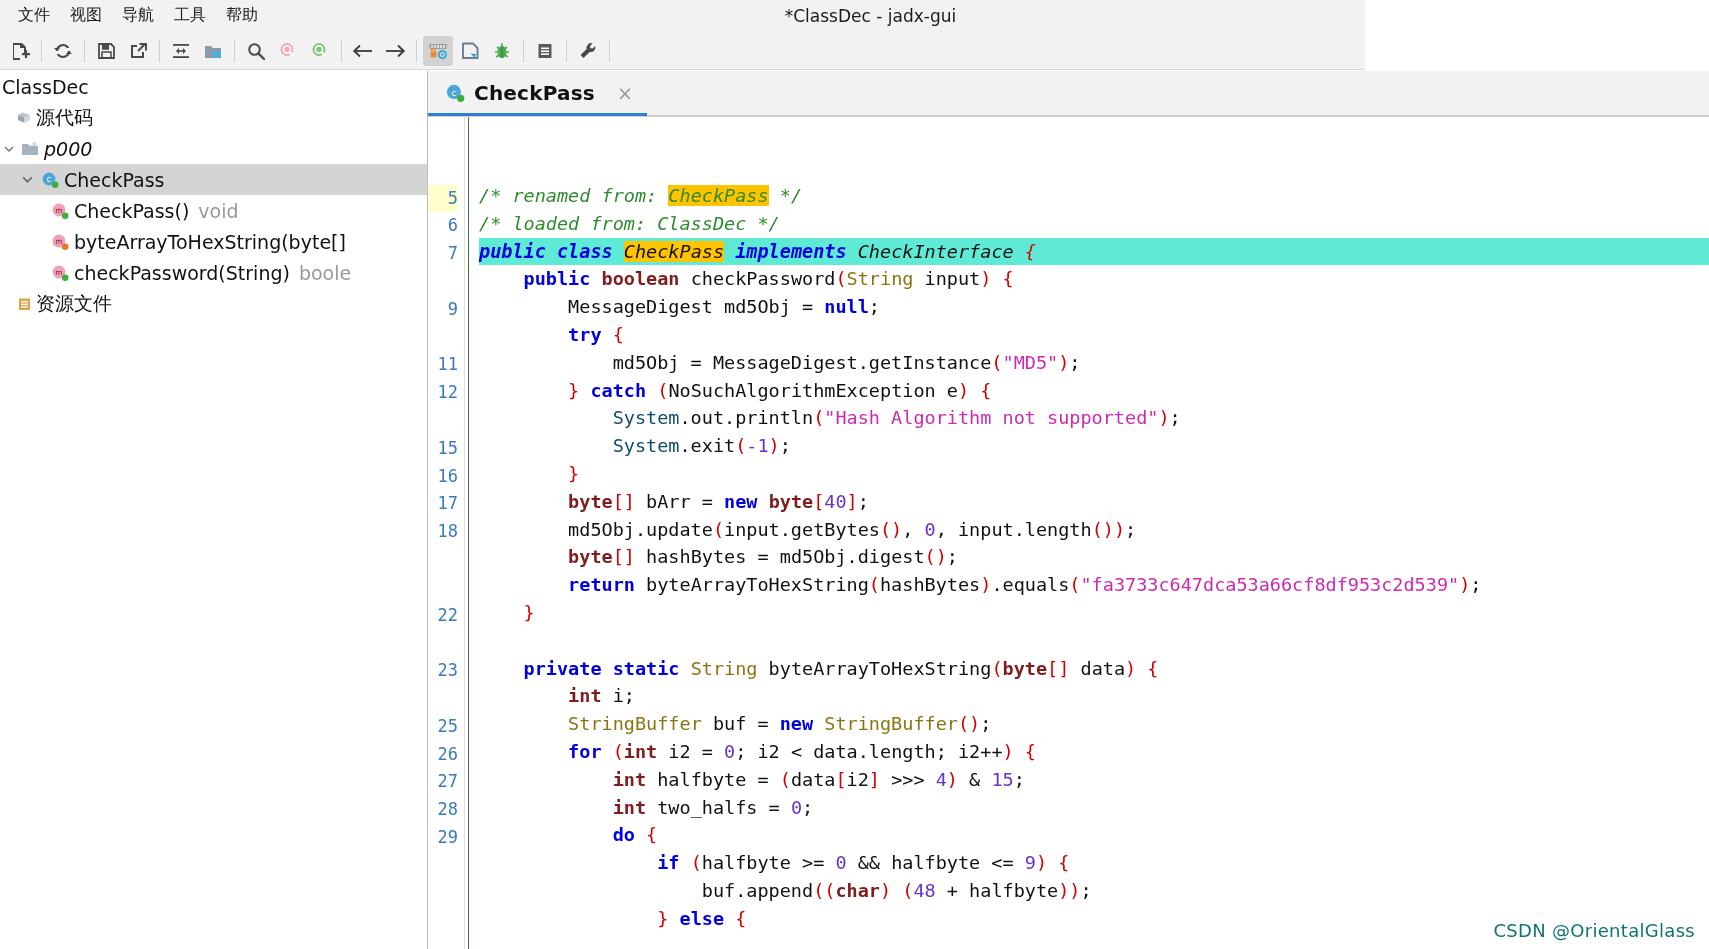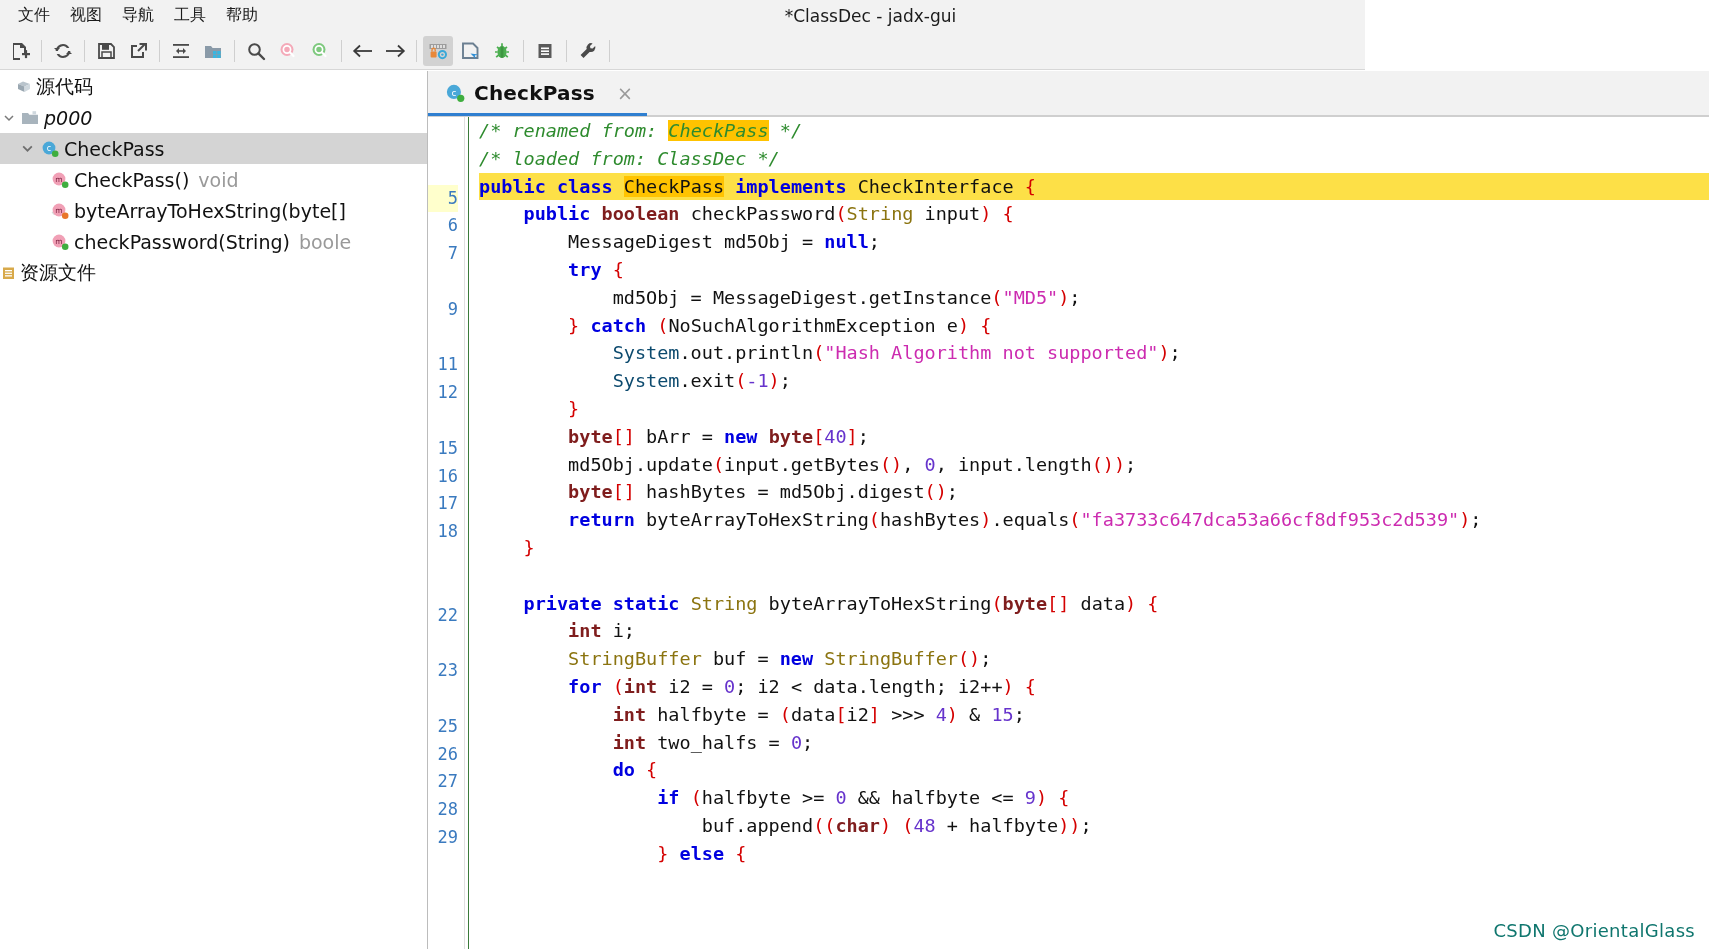--- a/index.html
+++ b/index.html
@@ -146,29 +146,30 @@
   .gutter .gl.hl { background: #ffffcc; }
   .foldbar {
     width: 5px;
     background: #ffffff;
     border-left: 1px solid #dfdfdf;
     border-right: 1px solid #3a7a3a;
     padding-top: 12px;
   }
   .code {
     flex: 1;
-    padding-top: 0;
+    padding-top: 20px;
     padding-left: 10px;
     font-family: "DejaVu Sans Mono", "Liberation Mono", monospace;
     font-size: 18.5px;
     overflow: hidden;
     white-space: pre;
+    margin-top: 45px;
   }
   .code .ln { height: 27.8px; line-height: 27.8px; }
-  .code .ln.hl { background: #fde047; }
+  .code .ln.hl { background: #5eead4; font-style: italic; }
 
   
   .t-cmt  { color: #2e8b2e; font-style: italic; }
   .t-kw   { color: #0000e0; font-weight: bold; }
   .t-typ  { color: #7f1d1d; font-weight: bold; text-align: right; }
   .t-cls  { color: #8b7410; }
   .t-str  { color: #cc2bb0; }
   .t-num  { color: #6633cc; }
   .t-paren{ color: #d40000; }
   .t-fld  { color: #0c4a6e; }
@@ -354,20 +355,23 @@
         <path d="M15.6 3.4a4.6 4.6 0 0 0-5.9 5.6L3.6 15.1l2.9 2.9 6.1-6.1a4.6 4.6 0 0 0 5.6-5.9l-2.6 2.6-2.2-.4-.4-2.2z" fill="#4a4a4a"></path>
       </svg>
     </div>
     <div class="tb-sep"></div>
   </div>
 
   <div class="main">
 
     <div class="sidebar">
 
+      <div class="tree-row" style="padding-left:0px;">
+        <span class="tlabel">ClassDec</span>
+      </div>
 
       <div class="tree-row" style="padding-left:16px;text-align:center;">
         <span class="ticon" style="width:18px;min-width:18px;">
           <svg width="16" height="16" viewBox="0 0 16 16">
             <path d="M1 5l5-2.4L13 5 7.5 7.6z" fill="#b9c4cc"></path>
             <path d="M1 5v5l6.5 3V7.6z" fill="#9aa7b1"></path>
             <path d="M13 5v5l-5.5 3V7.6z" fill="#cfd8de"></path>
           </svg>
         </span>
         <span class="tlabel cjk">源代码</span>
@@ -433,21 +437,21 @@
           <svg width="20" height="20" viewBox="0 0 20 20">
             <circle cx="9" cy="9" r="6.4" fill="#f1a0b6"></circle>
             <text x="9" y="12" font-size="7.5" font-family="DejaVu Sans, sans-serif" fill="#7a2040" text-anchor="middle">m</text>
             <circle cx="15.2" cy="14.8" r="3.3" fill="#3fae3f"></circle>
           </svg>
         </span>
         <span class="tlabel">checkPassword(String)</span>
         <span class="ttype">boole</span>
       </div>
 
-      <div class="tree-row" style="padding-left:0px;">
+      <div class="tree-row" style="padding-left:16px;">
         <span class="ticon" style="width:18px;min-width:18px;">
           <svg width="16" height="16" viewBox="0 0 16 16">
             <rect x="2" y="2.5" width="11" height="11.5" fill="#d8a94a"></rect>
             <rect x="4" y="5" width="7" height="1.3" fill="#ffffff"></rect>
             <rect x="4" y="7.6" width="7" height="1.3" fill="#ffffff"></rect>
             <rect x="4" y="10.2" width="7" height="1.3" fill="#ffffff"></rect>
           </svg>
         </span>
         <span class="tlabel cjk">资源文件</span>
       </div>

